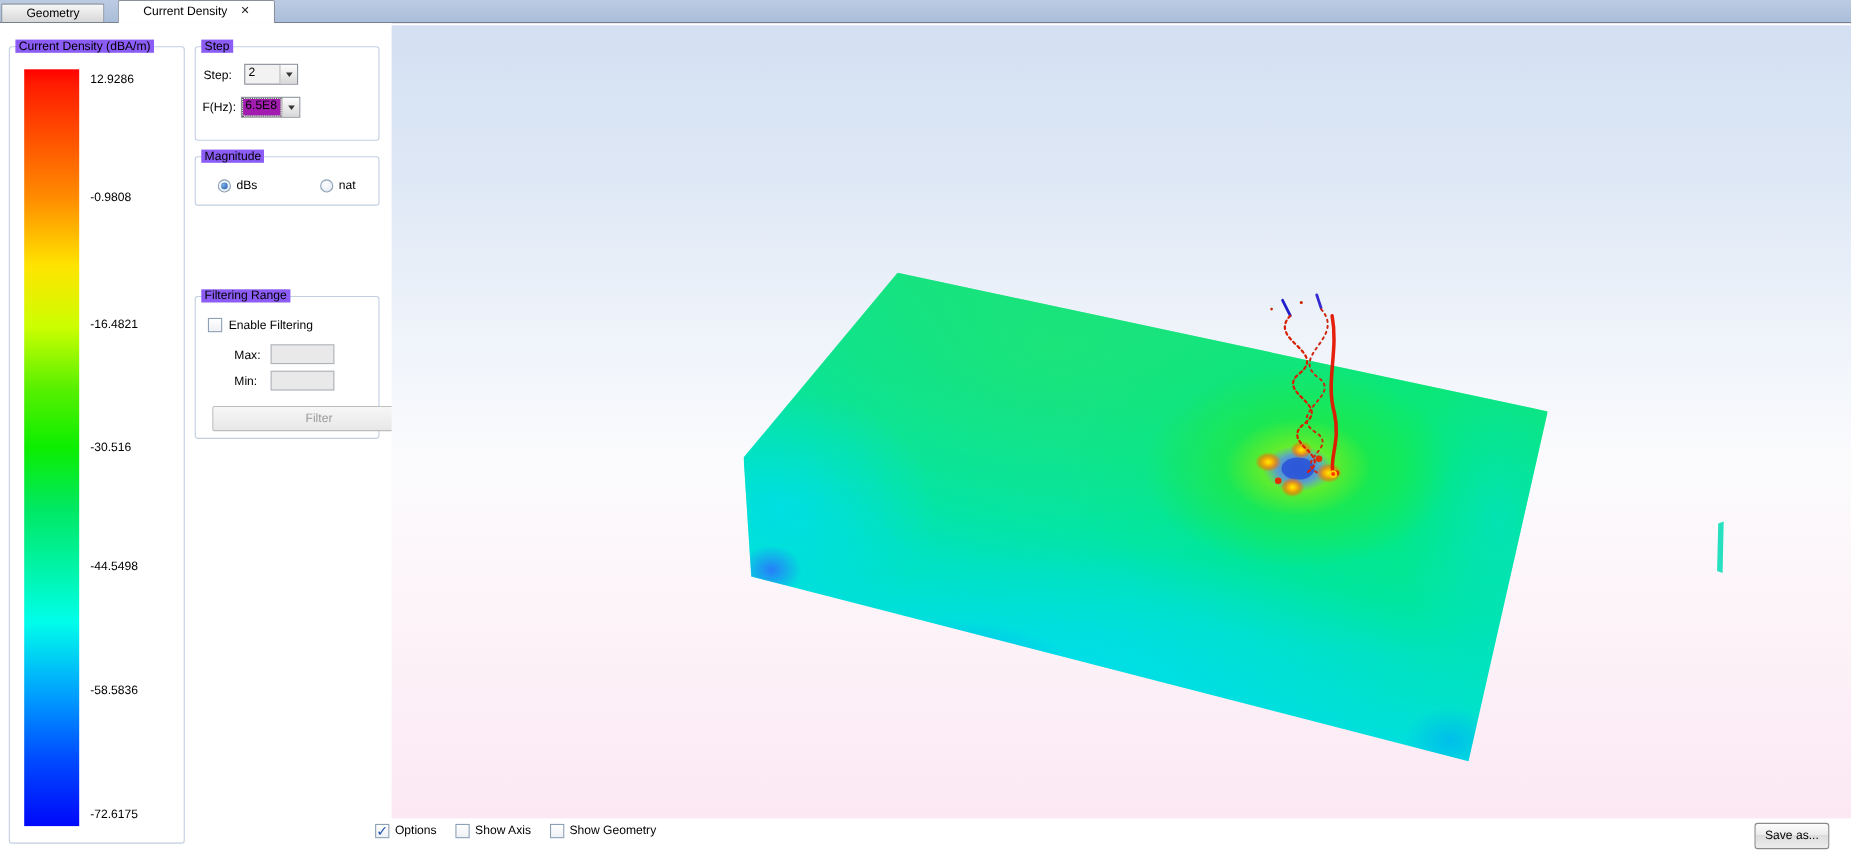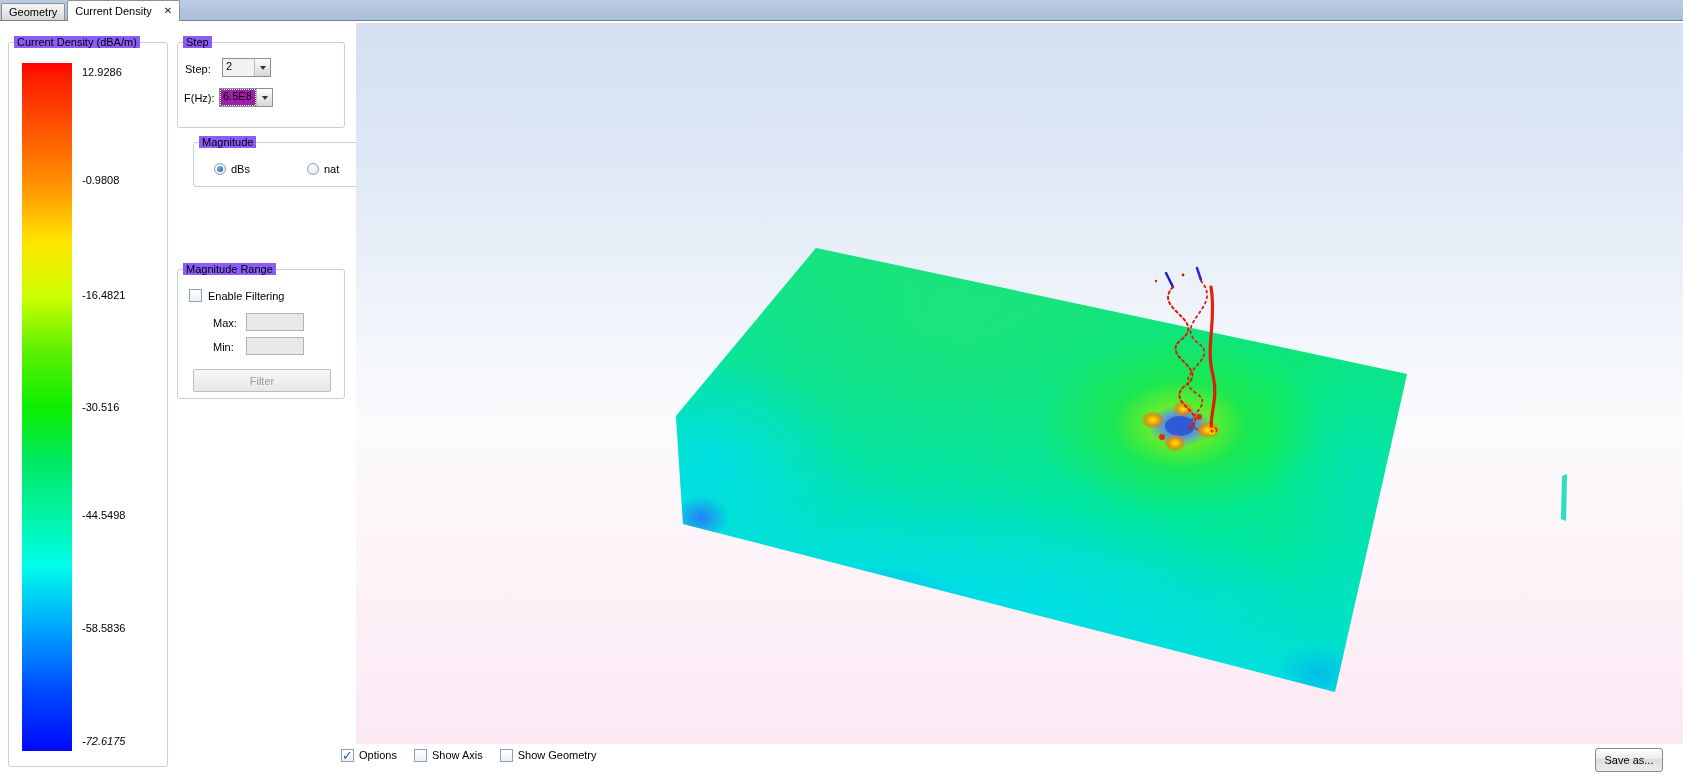--- a/index.html
+++ b/index.html
@@ -8,24 +8,24 @@
     background:#ffffff;
     font-family:"Liberation Sans","DejaVu Sans",sans-serif;
     font-size:11px;color:#000;
   }
   
   .tabbar{position:absolute;left:0;top:0;width:1683px;height:21px;
     background:linear-gradient(#bccbe2,#a9bdd9);}
   .tabline{position:absolute;left:0;top:20px;width:1683px;height:1px;background:#78808e;}
   .tabs{position:absolute;left:0;top:0;height:21px;display:flex;align-items:flex-end;}
   .tab{position:relative;z-index:2;display:flex;align-items:center;
-    padding:0 7px;border:1px solid #8b919b;border-bottom:none;
+    padding:0 22px;border:1px solid #8b919b;border-bottom:none;
     border-radius:2px 2px 0 0;white-space:nowrap;cursor:default;}
   .tab.inactive{height:16px;background:linear-gradient(#f7f7f7,#d8d8d8);margin-left:1px;border-bottom:1px solid #78808e;}
-  .tab.active{height:20px;background:#ffffff;margin-left:2px;}
+  .tab.active{height:20px;background:#ffffff;margin-left:12px;}
   .tab .close{margin-left:12px;font-size:10px;font-weight:bold;color:#222;line-height:10px;}
   
   .left-panel{position:absolute;left:0;top:21px;width:356px;height:760px;background:#fff;}
   .groupbox{position:absolute;border:1px solid #c2cfe1;border-radius:3px;background:#fff;}
   .groupbox>.legend{position:absolute;top:-7px;left:5px;background:#8b5cf6;padding:0 3px;white-space:nowrap;}
   
   .colorbar{position:absolute;left:13px;top:20px;width:50px;height:688px;
     background:linear-gradient(180deg,#ff0000 0%,#ff1c00 2%,#ff8c00 17%,#ffe400 26%,
       #ccff00 34%,#5af000 42%,#0cee00 50%,#00e862 58%,#00f4a8 66%,#00feea 73%,
       #009cff 83%,#004cff 91%,#0008fa 100%);}
@@ -46,21 +46,21 @@
   .radio.on .dot{display:block;}
   .cbx{position:absolute;width:13px;height:13px;border:1px solid #8da0b5;
     background:linear-gradient(#ffffff,#eef1f5);box-sizing:border-box;}
   .cbx::after{content:"✓";display:none;position:absolute;left:0px;top:-2px;
     color:#2558b0;font-size:13px;font-weight:bold;}
   .cbx.on::after{display:block;}
   .inp{position:absolute;border:1px solid #aeb3ba;background:#e9e9e9;box-sizing:border-box;
     font-family:inherit;font-size:11px;padding:0 2px;}
   .btn-disabled{position:absolute;border:1px solid #bdbdbd;border-radius:2px;
     background:linear-gradient(#f7f7f7,#e7e7e7);color:#9b9b9b;
-    display:flex;align-items:center;justify-content:center;}
+    display:flex;align-items:center;justify-content:center;padding-left:28px;}
   
   .viewport{position:absolute;left:356px;top:23px;width:1327px;height:721px;
     background:linear-gradient(180deg,#d4e0f2 0%,#dde7f5 18%,#eef3fa 38%,#fbfbfd 55%,
       #fdf2f8 78%,#fbe8f3 100%);}
   .viewport svg{position:absolute;left:0;top:0;}
   
   .footer-checks{position:absolute;left:341px;top:748px;display:flex;gap:17px;}
   .fc-item{position:relative;display:flex;align-items:center;height:14px;}
   .fc-item .cbx{position:relative;margin-right:5px;}
   .fc-item .lbl{line-height:13px;}
@@ -89,54 +89,54 @@
 
   <div class="groupbox" style="left:8px;top:21px;width:158px;height:723px;">
     <span class="legend">Current Density (dBA/m)</span>
     <div class="colorbar"></div>
     <div class="cb-tick" style="top:23px;">12.9286</div>
     <div class="cb-tick" style="top:131px;">-0.9808</div>
     <div class="cb-tick" style="top:246px;">-16.4821</div>
     <div class="cb-tick" style="top:358px;">-30.516</div>
     <div class="cb-tick" style="top:466px;">-44.5498</div>
     <div class="cb-tick" style="top:579px;">-58.5836</div>
-    <div class="cb-tick" style="top:692px;font-style:italic;">-72.6175</div>
+    <div class="cb-tick" style="top:692px;">-72.6175</div>
   </div>
 
   <div class="groupbox" style="left:177px;top:21px;width:166px;height:84px;">
     <span class="legend">Step</span>
     <span class="ctl-label" style="left:7px;top:20px;">Step:</span>
     <div class="dd" style="left:44px;top:15px;width:49px;height:19px;">
       <span class="val">2</span>
       <span class="arrow-btn">
           <span class="arr"></span>
         </span>
     </div>
     <span class="ctl-label" style="left:6px;top:49px;">F(Hz):</span>
     <div class="dd focused" style="left:41px;top:45px;width:54px;height:19px;">
       <span class="val">6.5E8</span>
       <span class="arrow-btn">
           <span class="arr"></span>
         </span>
     </div>
   </div>
 
-  <div class="groupbox" style="left:177px;top:121px;width:166px;height:43px;margin-left:16px;">
+  <div class="groupbox" style="left:177px;top:121px;width:166px;height:43px;">
     <span class="legend">Magnitude</span>
     <span class="radio on" style="left:20px;top:20px;">
         <span class="dot"></span>
       </span>
     <span class="ctl-label" style="left:37px;top:20px;">dBs</span>
     <span class="radio" style="left:113px;top:20px;"></span>
     <span class="ctl-label" style="left:130px;top:20px;">nat</span>
   </div>
 
 
   <div class="groupbox" style="left:177px;top:248px;width:166px;height:128px;">
-    <span class="legend">Magnitude Range</span>
+    <span class="legend">Filtering Range</span>
     <span class="cbx" style="left:11px;top:19px;"></span>
     <span class="ctl-label" style="left:30px;top:20px;">Enable Filtering</span>
     <span class="ctl-label" style="left:35px;top:47px;">Max:</span>
     <input class="inp" style="left: 68px; top: 43px; width: 58px; height: 18px;" disabled="" value="">
     <span class="ctl-label" style="left:35px;top:71px;">Min:</span>
     <input class="inp" style="left: 68px; top: 67px; width: 58px; height: 18px;" disabled="" value="">
     <div class="btn-disabled" style="left:15px;top:99px;width:136px;height:21px;">Filter</div>
   </div>
 </div>
 

